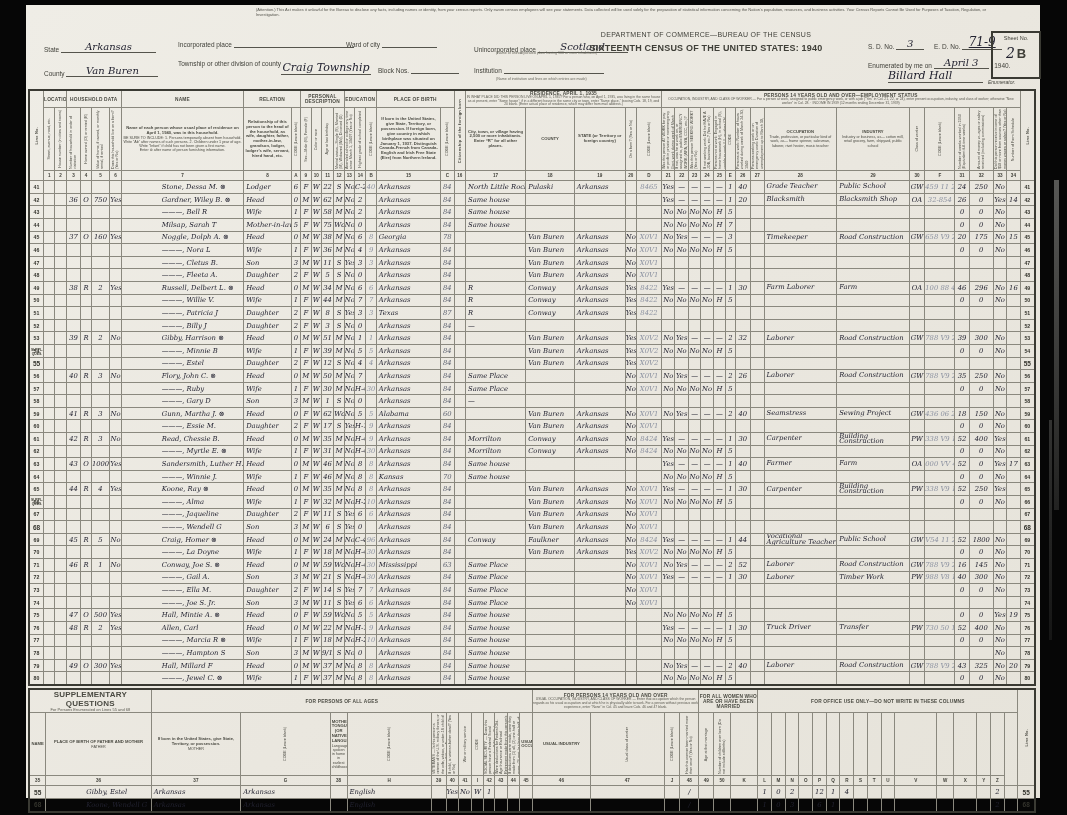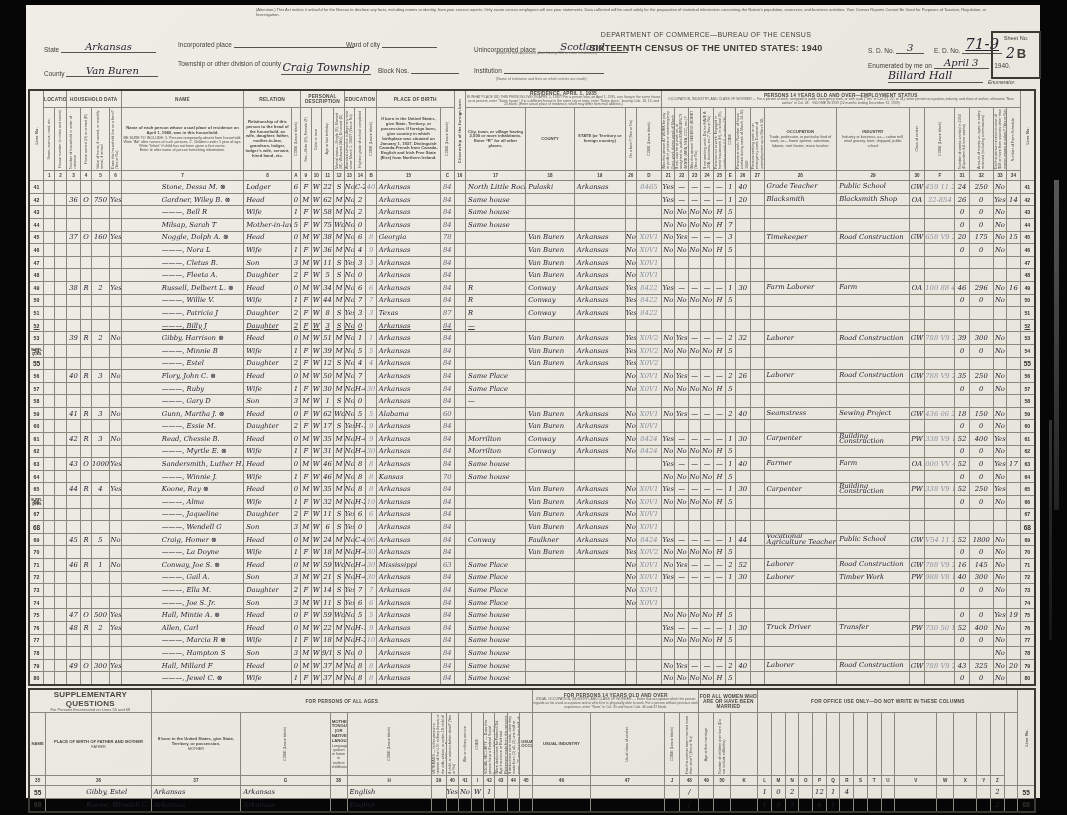--- a/index.html
+++ b/index.html
@@ -87,21 +87,21 @@
     </div>
     <div class="abs cap" style="left:470px;top:72px;">(Name of institution and lines on which entries are made)</div>
 
     <div class="abs dept" style="left:530px;top:26px;width:300px;text-align:center;">DEPARTMENT OF COMMERCE—BUREAU OF THE CENSUS</div>
     <div class="abs t16" style="left:530px;top:38px;width:300px;text-align:center;">SIXTEENTH CENSUS OF THE UNITED STATES: 1940</div>
 
     <div class="abs" style="left:842px;top:30px;">
       <span>S. D. No.</span>
       <span class="ul hw" style="width:28px;font-size:10px;">3</span>
       <span style="margin-left:8px;">E. D. No.</span>
-      <span class="ul hw" style="width:40px;font-size:15px;text-decoration:underline;">71-9</span>
+      <span class="ul hw" style="width:40px;font-size:12px;text-decoration:underline;">71-9</span>
     </div>
     <div class="abs" style="left:842px;top:52px;">
       <span>Enumerated by me on</span>
       <span class="ul hw" style="width:55px;font-size:10px;">April 3</span>
       <span>, 1940.</span>
     </div>
     <div class="abs hwb" style="left:862px;top:64px;border-bottom:1px solid #55544c;width:95px;text-align:left;">Billard Hall</div>
     <div class="abs" style="left:962px;top:74px;font-size:5px;font-style:italic;">Enumerator.</div>
 
     <div class="sheetbox" style="left:965px;top:26px;">
@@ -839,21 +839,21 @@
           <td class="hw lft wr"></td>
           <td class="hw lft wr"></td>
           <td class="hw ctr"></td>
           <td class="hw ctr st"></td>
           <td class="hw ctr"></td>
           <td class="hw ctr"></td>
           <td class="hw ctr"></td>
           <td class="hw ctr"></td>
           <td class="lnc">51</td>
         </tr>
-        <tr style="height: 11.6px; text-decoration: underline;">
+        <tr style="height: 11.6px;">
           <td class="lnc">52</td>
           <td class="hw ctr"></td>
           <td class="hw ctr"></td>
           <td class="hw ctr"></td>
           <td class="hw ctr"></td>
           <td class="hw ctr"></td>
           <td class="hw ctr"></td>
           <td class="hw lft nm">———, Billy J</td>
           <td class="hw lft">Daughter</td>
           <td class="hw ctr">2</td>

